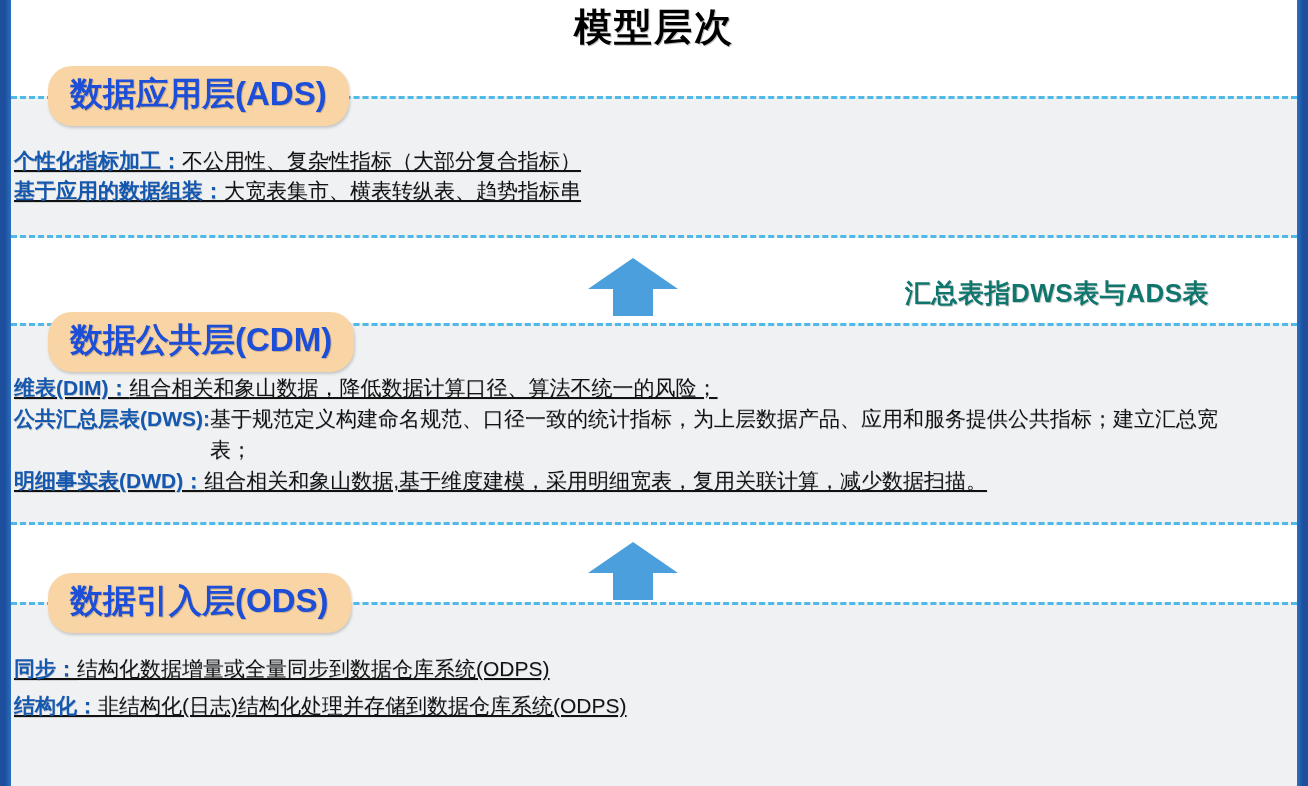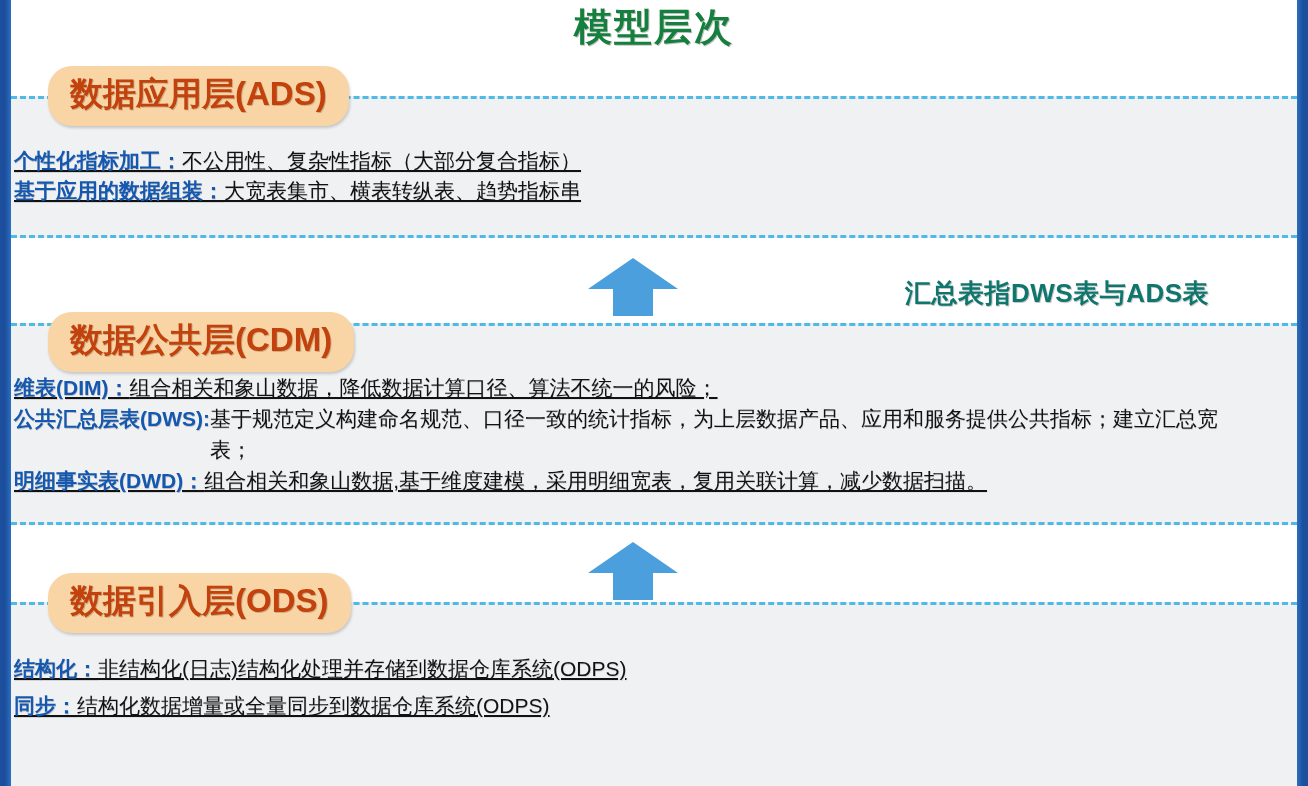--- a/index.html
+++ b/index.html
@@ -35,21 +35,21 @@
 
   
   #title {
     position: absolute;
     left: 0;
     top: 2px;
     width: 1308px;
     text-align: center;
     font-size: 38px;
     font-weight: bold;
-    color: #15803d;
+    color: #000000;
     letter-spacing: 2px;
     line-height: 50px;
     text-shadow: 1px 1px 0 rgba(0,0,0,0.25);
   }
 
   
   .band {
     position: absolute;
     left: 11px;
     width: 1286px;
@@ -62,21 +62,21 @@
   #band-cdm { top: 323px; height: 202px; }
   #band-ods { top: 602px; height: 184px; border-bottom: none; }
 
   
   .pill {
     position: absolute;
     background: #f9d4a4;
     border-radius: 24px;
     font-size: 33px;
     font-weight: bold;
-    color: #c2410c;
+    color: #1d4ed8;
     padding: 6px 22px 9px 22px;
     white-space: nowrap;
     letter-spacing: 0px;
     box-shadow: 1px 2px 3px rgba(0,0,0,0.18);
     text-shadow: 1px 1px 0 rgba(0,0,0,0.18);
     z-index: 6;
   }
   #pill-ads { left: 48px; top: 66px; }
   #pill-cdm { left: 48px; top: 312px; }
   #pill-ods { left: 48px; top: 573px; }
@@ -196,20 +196,20 @@
       <polygon points="48,2 93,33 68,33 68,60 28,60 28,33 3,33" fill="#4a9fdc"></polygon>
     </svg>
   </div>
 
   <div class="band" id="band-ods"></div>
 
   <div class="pill" id="pill-ods">数据引入层(ODS)</div>
 
   <div class="body-text" id="text-ods">
     <div class="line">
+      <span class="key">同步：</span><span>结构化数据增量或全量同步到数据仓库系统(ODPS)</span>
+    </div>
+    <div class="line">
       <span class="key">结构化：</span><span>非结构化(日志)结构化处理并存储到数据仓库系统(ODPS)</span>
     </div>
-    <div class="line">
-      <span class="key">同步：</span><span>结构化数据增量或全量同步到数据仓库系统(ODPS)</span>
-    </div>
   </div>
 
 </div>
 
 </body></html>

